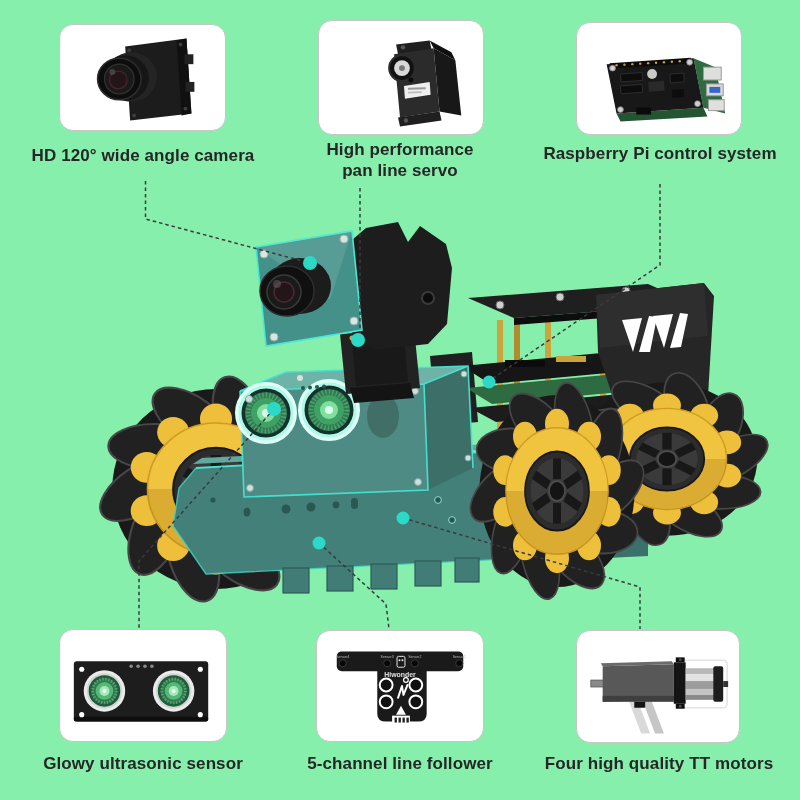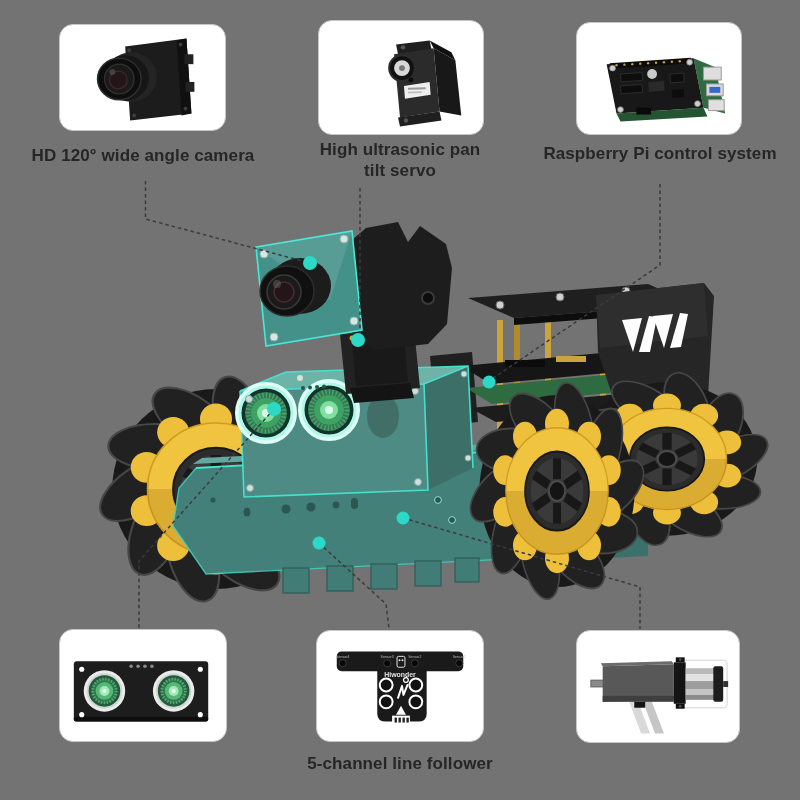--- a/index.html
+++ b/index.html
@@ -1,16 +1,16 @@
 <!DOCTYPE html>
 <html><head>
 <meta charset="utf-8">
 <style>
   html,body{margin:0;padding:0;background:#fff;}
-  .stage{position:relative;width:800px;height:800px;background:#737373;overflow:hidden;
+  .stage{position:relative;width:800px;height:800px;background:#86efac;overflow:hidden;
          font-family:"Liberation Sans",sans-serif;}
   .layer{position:absolute;left:0;top:0;width:800px;height:800px;}
   .part-box{position:absolute;background:#ffffff;border:1.6px solid #c6c6c6;border-radius:14px;
             display:flex;align-items:center;justify-content:center;box-sizing:border-box;}
   .part-label{position:absolute;text-align:center;font-size:17px;font-weight:700;color:#262626;
               line-height:21px;letter-spacing:.1px;}
   svg{display:block;}
 </style>
 </head>
 <body>
@@ -236,21 +236,21 @@
       <circle cx="88" cy="101" r="2.2" fill="#555"></circle>
       <circle cx="84" cy="48" r="13" fill="#111" stroke="#2c2c2c" stroke-width="2"></circle>
       <circle cx="84" cy="48" r="8" fill="#d8d8d8"></circle>
       <circle cx="84" cy="48" r="3" fill="#767676"></circle>
       <circle cx="93" cy="60" r="2.5" fill="#0a0a0a"></circle>
       <polygon points="86,66 112,62 113,75 87,79" fill="#efefef"></polygon>
       <rect x="90" y="68" width="18" height="2" transform="rotate(-2 90 68)" fill="#9a9a9a"></rect>
       <rect x="90" y="72" width="14" height="1.6" transform="rotate(-2 90 72)" fill="#bdbdbd"></rect>
     </svg>
   </div>
-  <div class="part-label" style="left:315px;top:139px;width:170px">High ultrasonic pan tilt servo</div>
+  <div class="part-label" style="left:315px;top:139px;width:170px">High performance pan line servo</div>
 
   <div class="part-box" style="left:576px;top:22px;width:166px;height:113px">
     <svg width="166" height="113" viewBox="0 0 166 113">
       <polygon points="118,36 140,45 150,92 128,86" fill="#2e6b40"></polygon>
       <polygon points="40,92 128,86 132,95 44,100" fill="#245533"></polygon>
       <rect x="128" y="45" width="18" height="13" fill="#dedede" stroke="#9a9a9a" stroke-width="1"></rect>
       <rect x="131" y="62" width="17" height="12" fill="#d7d7d7" stroke="#9a9a9a" stroke-width="1"></rect>
       <rect x="134" y="65" width="11" height="6" fill="#3566cc"></rect>
       <rect x="133" y="78" width="16" height="11" fill="#e0e0e0" stroke="#9a9a9a" stroke-width="1"></rect>
       <polygon points="30,42 118,36 128,86 40,92" fill="#181818"></polygon>
@@ -314,20 +314,21 @@
         <circle cx="115" cy="62" r="18" fill="#cfd6d3"></circle>
         <circle cx="115" cy="62" r="16" fill="#1f5c38"></circle>
         <circle cx="115" cy="62" r="13" fill="#2a7a49"></circle>
         <circle cx="115" cy="62" r="9" fill="#55b877"></circle>
         <circle cx="115" cy="62" r="12" fill="none" stroke="rgba(255,255,255,.28)" stroke-width="3" stroke-dasharray="1.4,1.6"></circle>
         <circle cx="115" cy="62" r="5" fill="#a8e8bd"></circle>
         <circle cx="115" cy="62" r="2" fill="#eafff0"></circle>
       </g>
     </svg>
   </div>
+  <div class="part-label" style="left:8px;top:753px;width:270px">Glowy ultrasonic sensor</div>
 
   <div class="part-box" style="left:316px;top:630px;width:168px;height:112px">
     <svg width="168" height="112" viewBox="0 0 168 112">
       <rect x="20" y="21" width="128" height="20" rx="5" fill="#1a1a1a"></rect>
       <path d="M61,40 L111,40 L111,84 Q111,92 102,92 L70,92 Q61,92 61,84 Z" fill="#1a1a1a"></path>
       <g font-family="Liberation Sans, sans-serif" font-size="3.6" fill="#bbbbbb" text-anchor="middle">
         <text x="26" y="28">Sensor4</text>
         <text x="71" y="28">Sensor3</text>
         <text x="99" y="28">Sensor2</text>
         <text x="144" y="28">Sensor1</text>
@@ -379,14 +380,15 @@
         <circle cx="104.5" cy="76.5" r="1.5" fill="#4a4a4a"></circle>
       <rect x="110" y="38" width="34" height="6" fill="#b9b9b9"></rect>
       <rect x="110" y="44" width="34" height="7" fill="#e2e2e2"></rect>
       <rect x="110" y="51" width="34" height="8" fill="#9d9d9d"></rect>
       <rect x="110" y="59" width="34" height="6" fill="#c4c4c4"></rect>
       <rect x="110" y="65" width="34" height="5" fill="#8a8a8a"></rect>
       <rect x="138" y="36" width="10" height="36" rx="2" fill="#1d1d1d"></rect>
       <rect x="148" y="51" width="5" height="6" fill="#333"></rect>
     </svg>
   </div>
+  <div class="part-label" style="left:524px;top:753px;width:270px">Four high quality TT motors</div>
 
 </div>
 
 </body></html>

